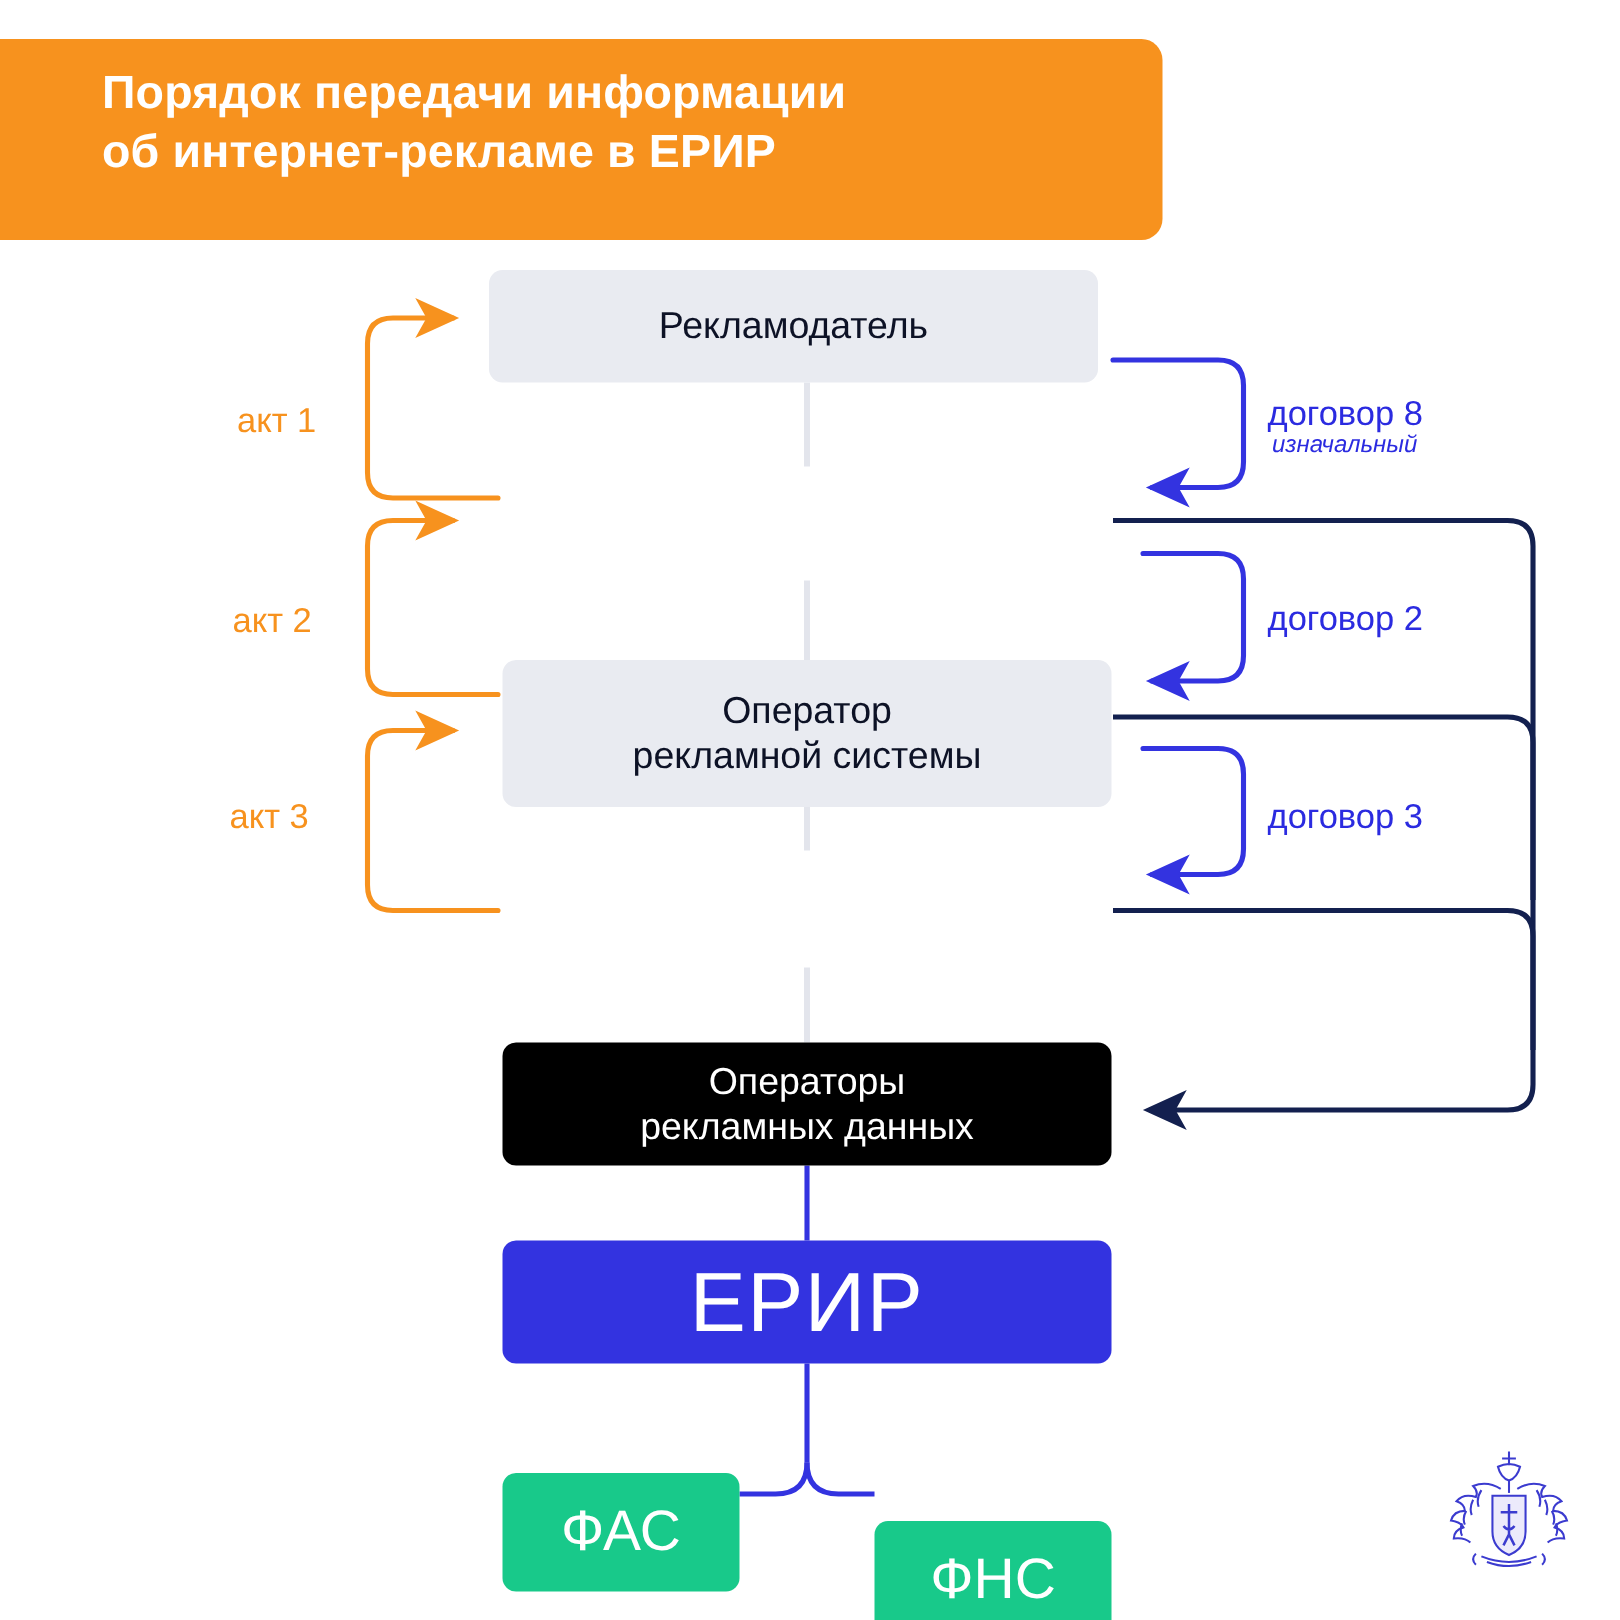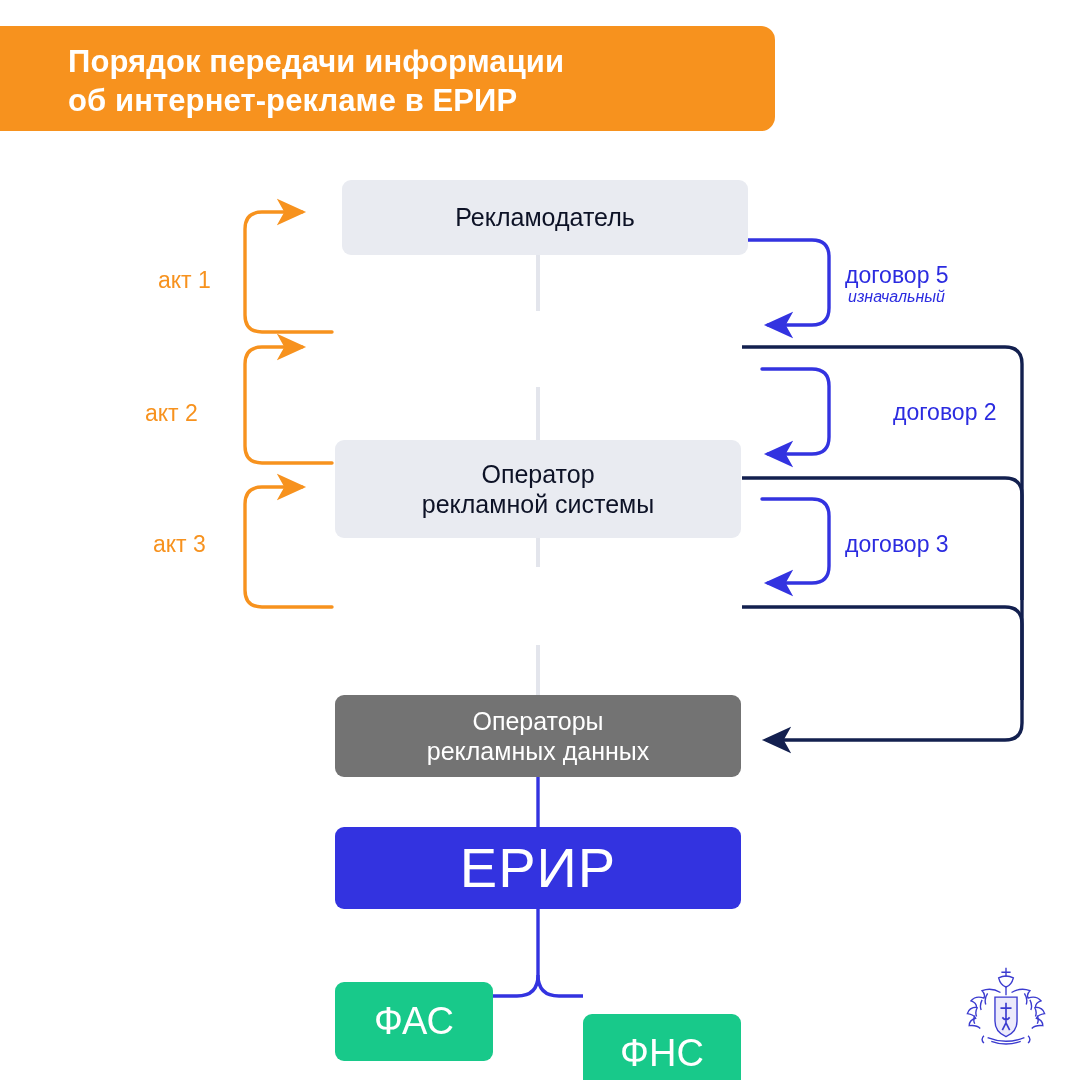--- a/index.html
+++ b/index.html
@@ -6,21 +6,21 @@
   body{
     width:1080px;height:1080px;
     background:#ffffff;
     font-family:"Liberation Sans", sans-serif;
     position:relative;overflow:hidden;
   }
   #stage{position:absolute;inset:0;}
 
   
   .header{
-    position:absolute;left:0;top:26px;width:775px;height:105px;
+    position:absolute;left:0;top:26px;width:775px;height:134px;
     background:#f7921e;
     border-top-right-radius:14px;border-bottom-right-radius:14px;
     box-sizing:border-box;
     padding:16px 30px 0 68px;
   }
   .header .line{
     color:#ffffff;font-size:31px;font-weight:bold;line-height:1.27;
     letter-spacing:0.1px;white-space:nowrap;
   }
 
@@ -28,21 +28,21 @@
   .node{
     position:absolute;box-sizing:border-box;
     display:flex;align-items:center;justify-content:center;
     text-align:center;border-radius:9px;
   }
   .node .txt{line-height:1.22;white-space:pre-line;}
 
   .node.gray{background:#e9ebf1;color:#0d1226;}
   .node.gray .txt{font-size:25px;}
 
-  .node.navy{background:#737373;color:#ffffff;}
+  .node.navy{background:#000000;color:#ffffff;}
   .node.navy .txt{font-size:25px;}
 
   .node.erir{background:#3333e0;color:#ffffff;}
   .node.erir .txt{font-size:56px;letter-spacing:1px;}
 
   .node.green{background:#18c98a;color:#ffffff;}
   .node.green .txt{font-size:38px;}
 
   
   .lab{position:absolute;white-space:nowrap;}
@@ -105,21 +105,21 @@
     </g>
 
     <g stroke="#3333e0" stroke-width="3.4" fill="none">
       <path d="M538,777 L538,827"></path>
       <path d="M538,909 L538,975"></path>
       <path d="M538,975 Q538,996 517,996 L493,996"></path>
       <path d="M538,975 Q538,996 559,996 L583,996"></path>
     </g>
   </svg>
 
-  <div class="node gray" style="left:342px;top:180px;width:406px;height:75px;">
+  <div class="node gray" style="left:326px;top:180px;width:406px;height:75px;">
     <span class="txt">Рекламодатель</span>
   </div>
 
 
   <div class="node gray" style="left:335px;top:440px;width:406px;height:98px;">
     <span class="txt">Оператор
 рекламной системы</span>
   </div>
 
 
@@ -134,27 +134,27 @@
 
   <div class="node green" style="left:335px;top:958px;width:158px;height:79px;margin-top:24px;">
     <span class="txt">ФАС</span>
   </div>
 
   <div class="node green" style="left:583px;top:1014px;width:158px;height:79px;">
     <span class="txt">ФНС</span>
   </div>
 
   <div class="lab orange" style="left:158px;top:267px;">акт 1</div>
-  <div class="lab orange" style="left:145px;top:400px;">акт 2</div>
+  <div class="lab orange" style="left:155px;top:400px;">акт 2</div>
   <div class="lab orange" style="left:153px;top:531px;">акт 3</div>
 
-  <div class="lab blue" style="left:845px;top:262px;">договор 5</div>
+  <div class="lab blue" style="left:845px;top:262px;">договор 8</div>
   <div class="lab bluesub" style="left:848px;top:288px;">изначальный</div>
 
-  <div class="lab blue" style="left:845px;top:399px;margin-left:48px;">договор 2</div>
+  <div class="lab blue" style="left:845px;top:399px;">договор 2</div>
 
   <div class="lab blue" style="left:845px;top:531px;">договор 3</div>
 
   <svg class="emblem" viewBox="0 0 100 104">
     <g fill="none" stroke="#3b3bcf" stroke-width="1.5">
       <path d="M50,6 l0,10 M45,11 l10,0"></path>
       <path d="M42,17 q8,-4 16,0 q-2,8 -8,10 q-6,-2 -8,-10 z"></path>
       <path d="M50,27 l0,9"></path>
 
       <path d="M44,33 q-10,-6 -20,-2 q4,4 2,8 q-9,-3 -14,3 q6,2 6,7 q-8,0 -10,7 q7,1 9,5 q-7,2 -7,8 q8,-1 12,3"></path>

